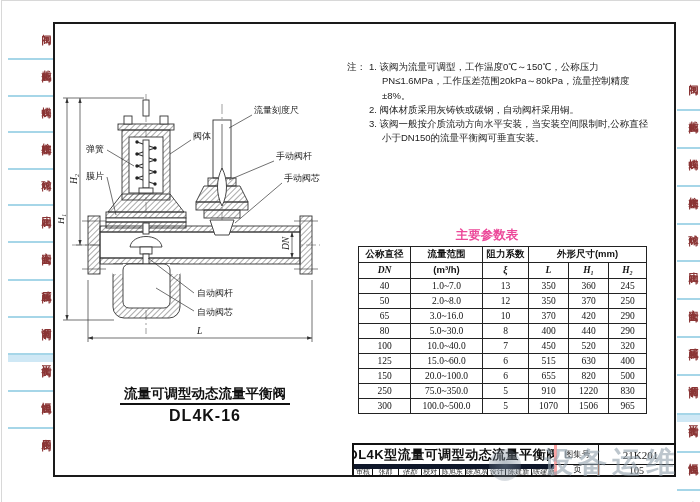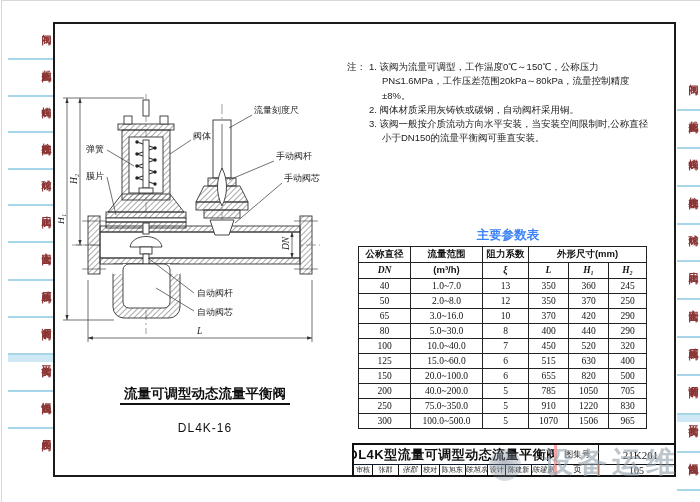--- a/index.html
+++ b/index.html
@@ -22,42 +22,42 @@
   }
   .side-col .side-tab{border-top:2px solid #a6d6e8;}
   .side-col .side-tab:first-child{border-top:none;}
   .side-tab.active{background:#cfe8f5;}
   
   .notes{position:absolute;left:347px;top:60px;width:308px;font-size:9.5px;line-height:1.5;color:#1c1c1c;}
   .notes-prefix{position:absolute;left:0;top:0;}
   .notes-list{margin:0;padding-left:22px;}
   .note-item{padding-left:13px;text-indent:-13px;}
   
-  .tbl-title{position:absolute;left:364px;top:227px;width:288px;text-align:center;font-weight:bold;font-size:12.5px;color:#3b82f6;}
+  .tbl-title{position:absolute;left:343px;top:227px;width:288px;text-align:center;font-weight:bold;font-size:12.5px;color:#ec4899;}
   table.params{position:absolute;left:358px;top:246px;width:288px;border-collapse:collapse;table-layout:fixed;
     font-family:"Liberation Serif",serif;font-size:9.5px;color:#111;border-radius:7px;}
   table.params th,table.params td{border:1px solid #222;padding:0;text-align:center;height:14px;line-height:1.1;}
   table.params th{font-weight:bold;height:15px;font-family:"Liberation Sans",sans-serif;}
   table.params .it{font-style:italic;font-family:"Liberation Serif",serif;}
   
   .diagram-caption{position:absolute;left:75px;top:384px;width:260px;text-align:center;color:#111;}
   .diagram-caption .cap{display:inline-block;font-weight:bold;font-size:13.5px;border-bottom:2px solid #111;padding:0 4px 0 4px;}
-  .diagram-caption .model{font-weight:normal;font-size:12px;letter-spacing:1px;margin-top:16px;}
+  .diagram-caption .model{font-weight:bold;font-size:16px;letter-spacing:1px;margin-top:2px;}
   svg text.lbl{font-family:"Liberation Sans",sans-serif;font-size:9px;fill:#1c1c1c;}
   svg text.dim{font-family:"Liberation Serif",serif;font-size:9.5px;font-style:italic;fill:#1c1c1c;}
   
   .tblock{position:absolute;left:352px;top:443px;width:324px;height:34px;border:2px solid #111;box-sizing:border-box;background:#fff;
     display:grid;grid-template-columns:200px 44px 1fr;grid-template-rows:19px 1fr;}
   .tblock>div{box-sizing:border-box;display:flex;align-items:center;justify-content:center;overflow:hidden;}
   .tb-title{font-weight:bold;font-size:13px;letter-spacing:0.5px;color:#111;white-space:nowrap;}
   .tb-atlas-label,.tb-page-label{border-left:3px solid #fca5a5;font-size:8.5px;text-align:center;}
   .tb-atlas-no{border-left:1px solid #111;font-family:"Liberation Serif",serif;font-size:11px;padding-left:8px;}
   .tb-page-label{border-top:1px solid #111;}
   .tb-page-no{border-left:1px solid #c2410c;border-top:1px solid #111;font-family:"Liberation Serif",serif;font-size:10px;}
-  .tb-bottom{border-top:1px solid #0f172a;display:flex;}
+  .tb-bottom{border-top:5px solid #0f172a;display:flex;}
   .tb-bottom>span{display:flex;align-items:center;justify-content:center;border-left:1px solid #111;
     font-size:7px;white-space:nowrap;overflow:hidden;height:100%;box-sizing:border-box;}
   .tb-bottom>span:first-child{border-left:none;}
   .tb-bottom .c-label{flex:0 0 18px;}
   .tb-bottom .c-name{flex:0 0 26px;}
   .tb-bottom .c-sig{flex:1 1 28px;font-style:italic;font-family:"Liberation Serif",serif;font-size:7.5px;color:#333;}
   
   .watermark{position:absolute;z-index:60;pointer-events:none;}
   .wm-circle{left:489px;top:449px;width:32px;height:32px;border-radius:50%;
     background:radial-gradient(circle,rgba(115,130,145,0.55) 0%,rgba(115,130,145,0.30) 60%,rgba(115,130,145,0.12) 100%);}
@@ -184,28 +184,20 @@
       </tr>
       <tr>
         <td>150</td>
         <td>20.0~100.0</td>
         <td>6</td>
         <td>655</td>
         <td>820</td>
         <td>500</td>
       </tr>
       <tr>
-        <td>200</td>
-        <td>40.0~200.0</td>
-        <td>5</td>
-        <td>785</td>
-        <td>1050</td>
-        <td>705</td>
-      </tr>
-      <tr>
         <td>250</td>
         <td>75.0~350.0</td>
         <td>5</td>
         <td>910</td>
         <td>1220</td>
         <td>830</td>
       </tr>
       <tr>
         <td>300</td>
         <td>100.0~500.0</td>

